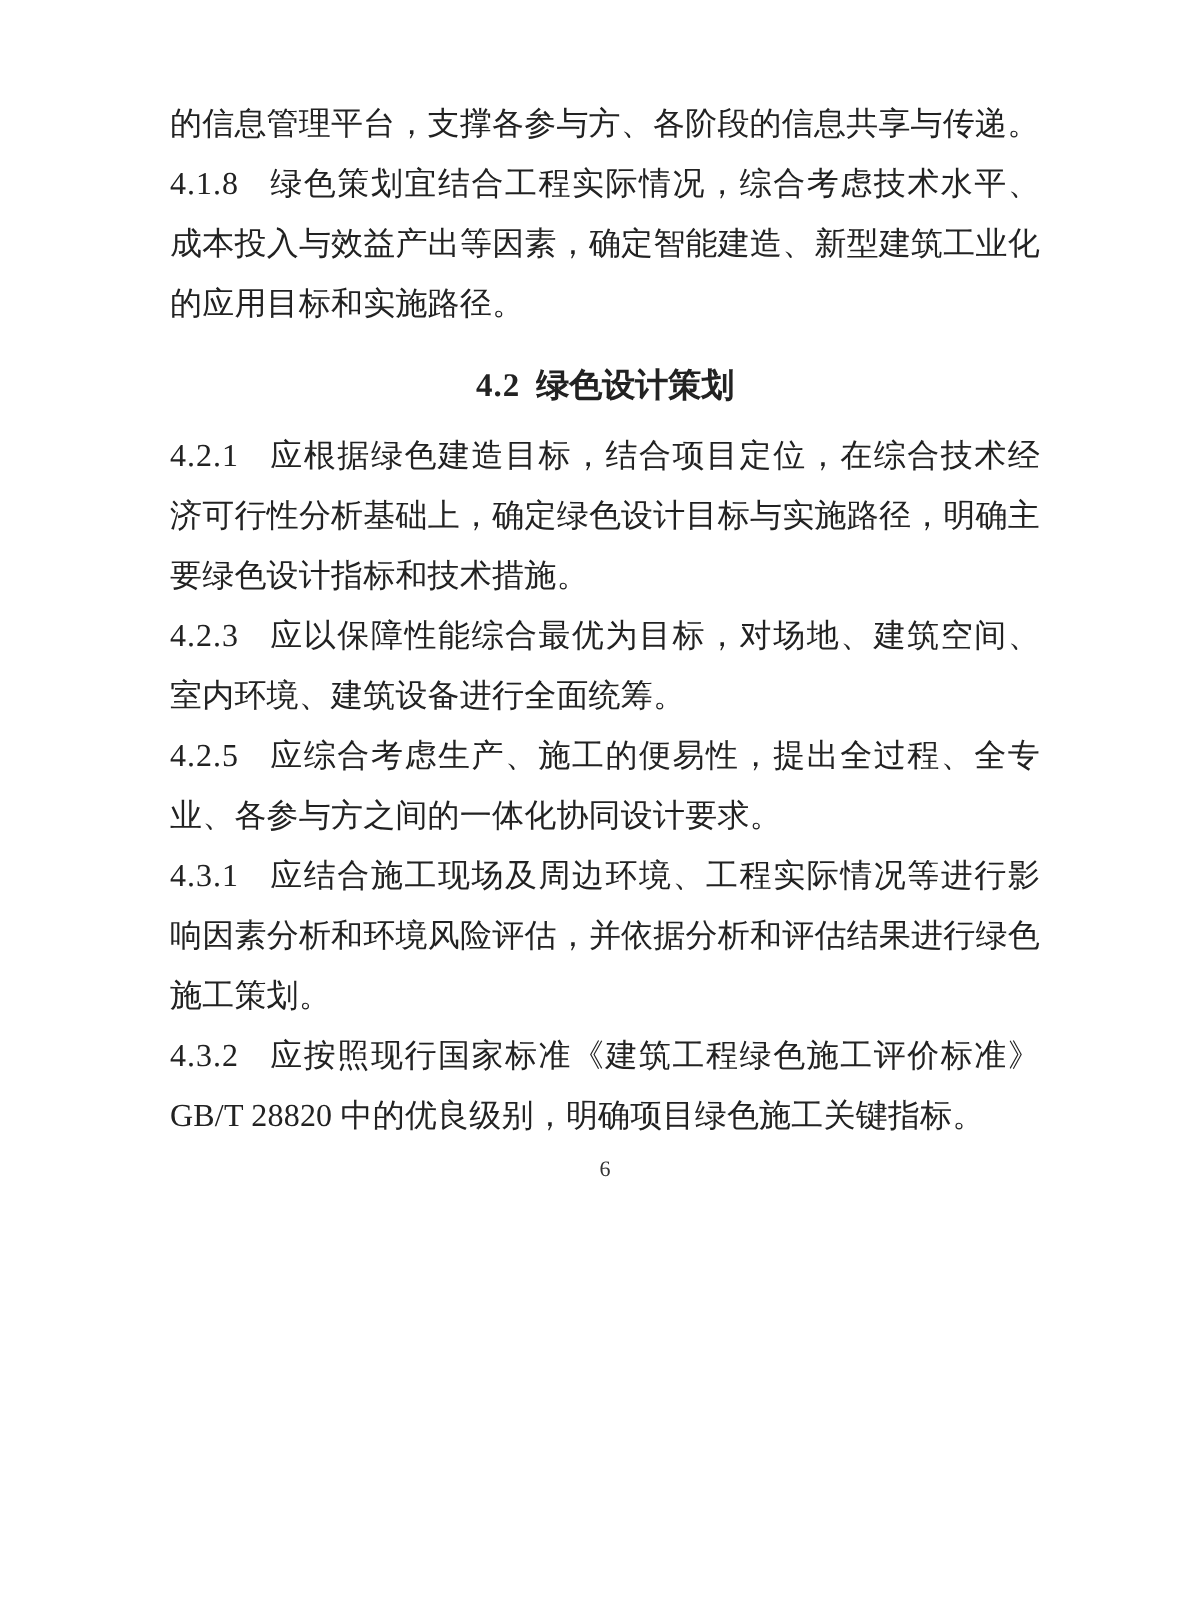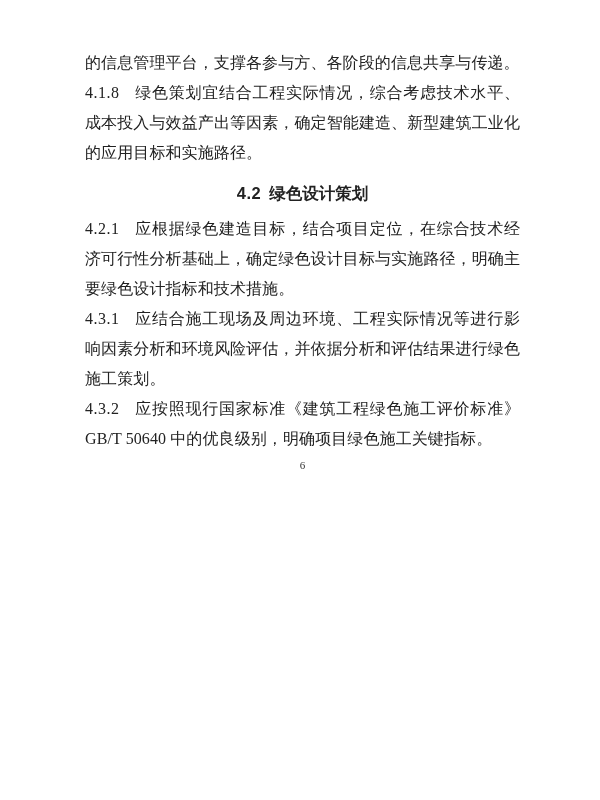--- a/index.html
+++ b/index.html
@@ -27,21 +27,21 @@
     margin-right: 15px;
     letter-spacing: 0.5px;
     white-space: nowrap;
   }
   .section-title {
     margin: 10px 0 6px 0;
     font-size: 16.5px;
     line-height: 30px;
     font-weight: bold;
     text-align: center;
-    font-family: Liberation Sans, sans-serif;
+    font-family: Liberation Serif, serif;
   }
   .section-title .title-num { margin-right: 8px; letter-spacing: 0.5px; }
   .page-footer {
     margin-top: 4px;
     text-align: center;
     font-size: 11px;
     line-height: 14px;
     color: #333333;
   }
 </style>
@@ -52,23 +52,25 @@
 
   <p class="body-text"><span>的信息管理平台，支撑各参与方、各阶段的信息共享与传递。</span></p>
 
   <p class="body-text"><span class="clause-num">4.1.8</span><span>绿色策划宜结合工程实际情况，综合考虑技术水平、成本投入与效益产出等因素，确定智能建造、新型建筑工业化的应用目标和实施路径。</span></p>
 
   <h2 class="section-title"><span class="title-num">4.2</span><span>绿色设计策划</span></h2>
 
   <p class="body-text"><span class="clause-num">4.2.1</span><span>应根据绿色建造目标，结合项目定位，在综合技术经济可行性分析基础上，确定绿色设计目标与实施路径，明确主要绿色设计指标和技术措施。</span></p>
 
 
+  <p class="body-text"><span class="clause-num">4.2.3</span><span>应以保障性能综合最优为目标，对场地、建筑空间、室内环境、建筑设备进行全面统筹。</span></p>
 
 
+  <p class="body-text"><span class="clause-num">4.2.5</span><span>应综合考虑生产、施工的便易性，提出全过程、全专业、各参与方之间的一体化协同设计要求。</span></p>
 
 
   <p class="body-text"><span class="clause-num">4.3.1</span><span>应结合施工现场及周边环境、工程实际情况等进行影响因素分析和环境风险评估，并依据分析和评估结果进行绿色施工策划。</span></p>
 
-  <p class="body-text"><span class="clause-num">4.3.2</span><span>应按照现行国家标准《建筑工程绿色施工评价标准》GB/T 50640 中的优良级别，明确项目绿色施工关键指标。</span></p>
+  <p class="body-text"><span class="clause-num">4.3.2</span><span>应按照现行国家标准《建筑工程绿色施工评价标准》GB/T 28820 中的优良级别，明确项目绿色施工关键指标。</span></p>
 
   <div class="page-footer">6</div>
 
 </div>
 
 </body></html>

